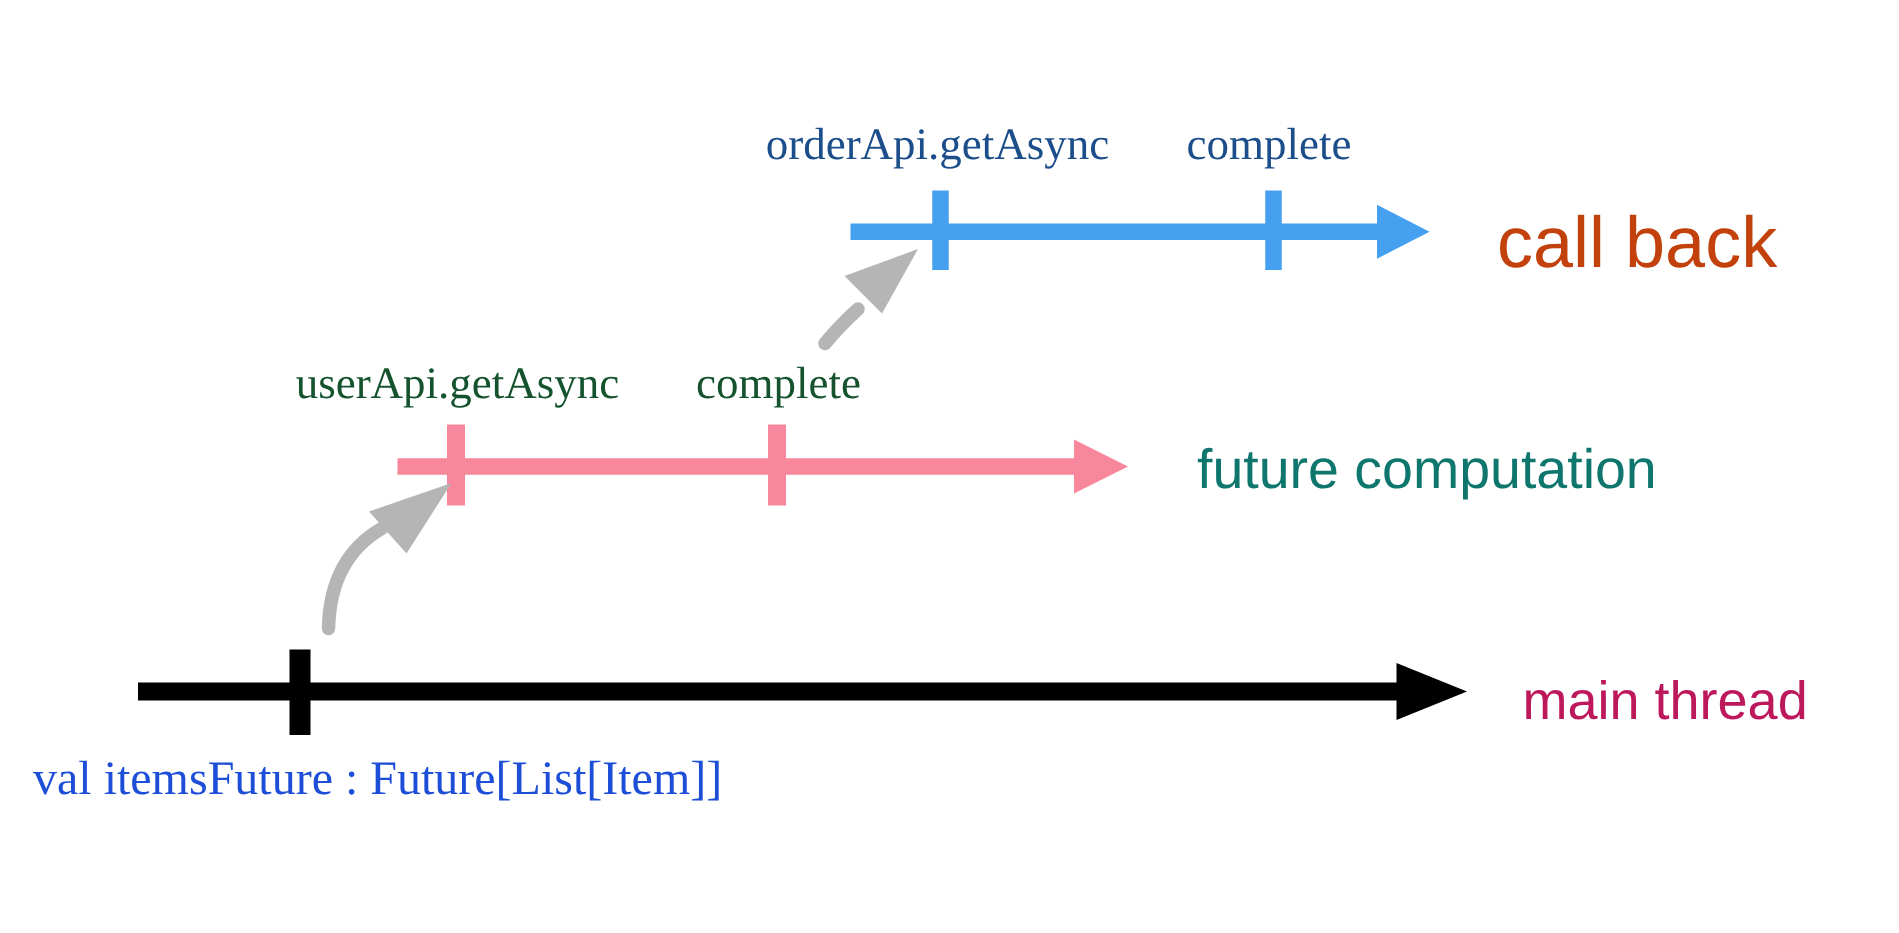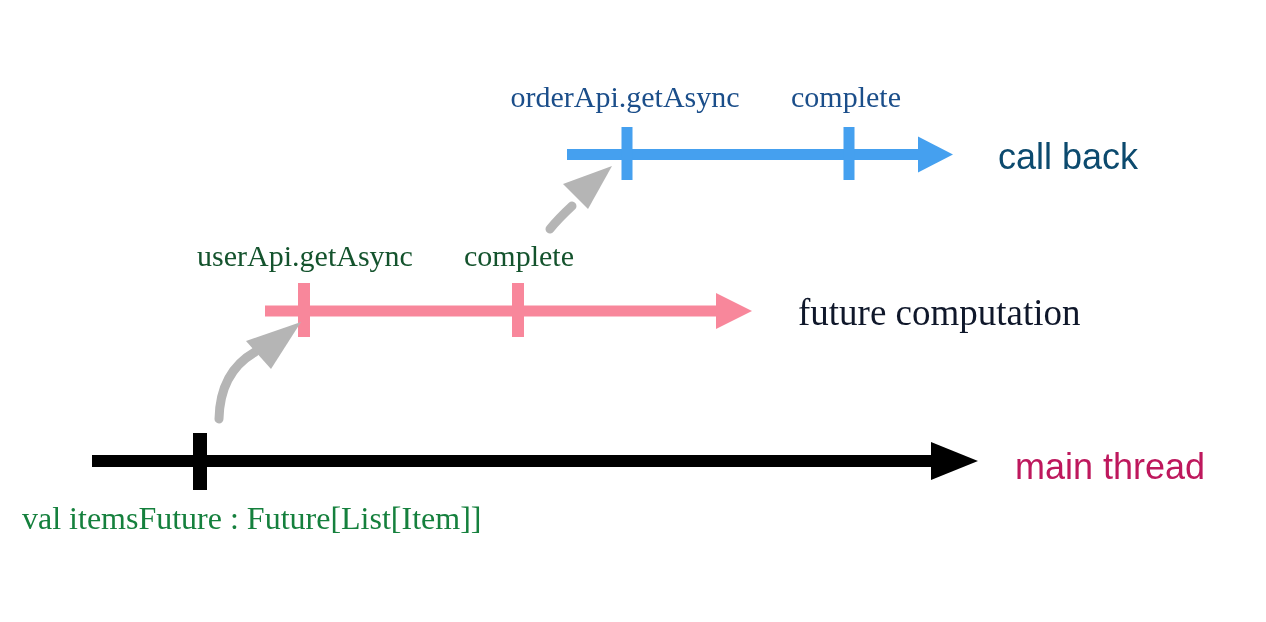--- a/index.html
+++ b/index.html
@@ -40,36 +40,35 @@
   .event-blue {
     font-size: 30px;
     color: #1b4e8a;
   }
   .event-red {
     font-size: 30px;
     color: #14532d;
   }
   
   .name-callback {
-    font-size: 36px;
-    color: #0c4a6e;
+    font-size: 48px;
+    color: #c2410c;
   }
   .name-future {
     font-size: 37px;
-    color: #0f172a;
-    font-family: Liberation Serif, serif;
+    color: #0f766e;
   }
   .name-main {
     font-size: 36px;
     color: #be185d;
   }
   
   .code-annotation {
     font-size: 32px;
-    color: #15803d;
+    color: #1d4ed8;
   }
 </style>
 </head>
 <body>
 
 <div class="slide">
 
   <svg class="diagram-svg" viewBox="0 0 1266 622" xmlns="http://www.w3.org/2000/svg">
 
     <g>

